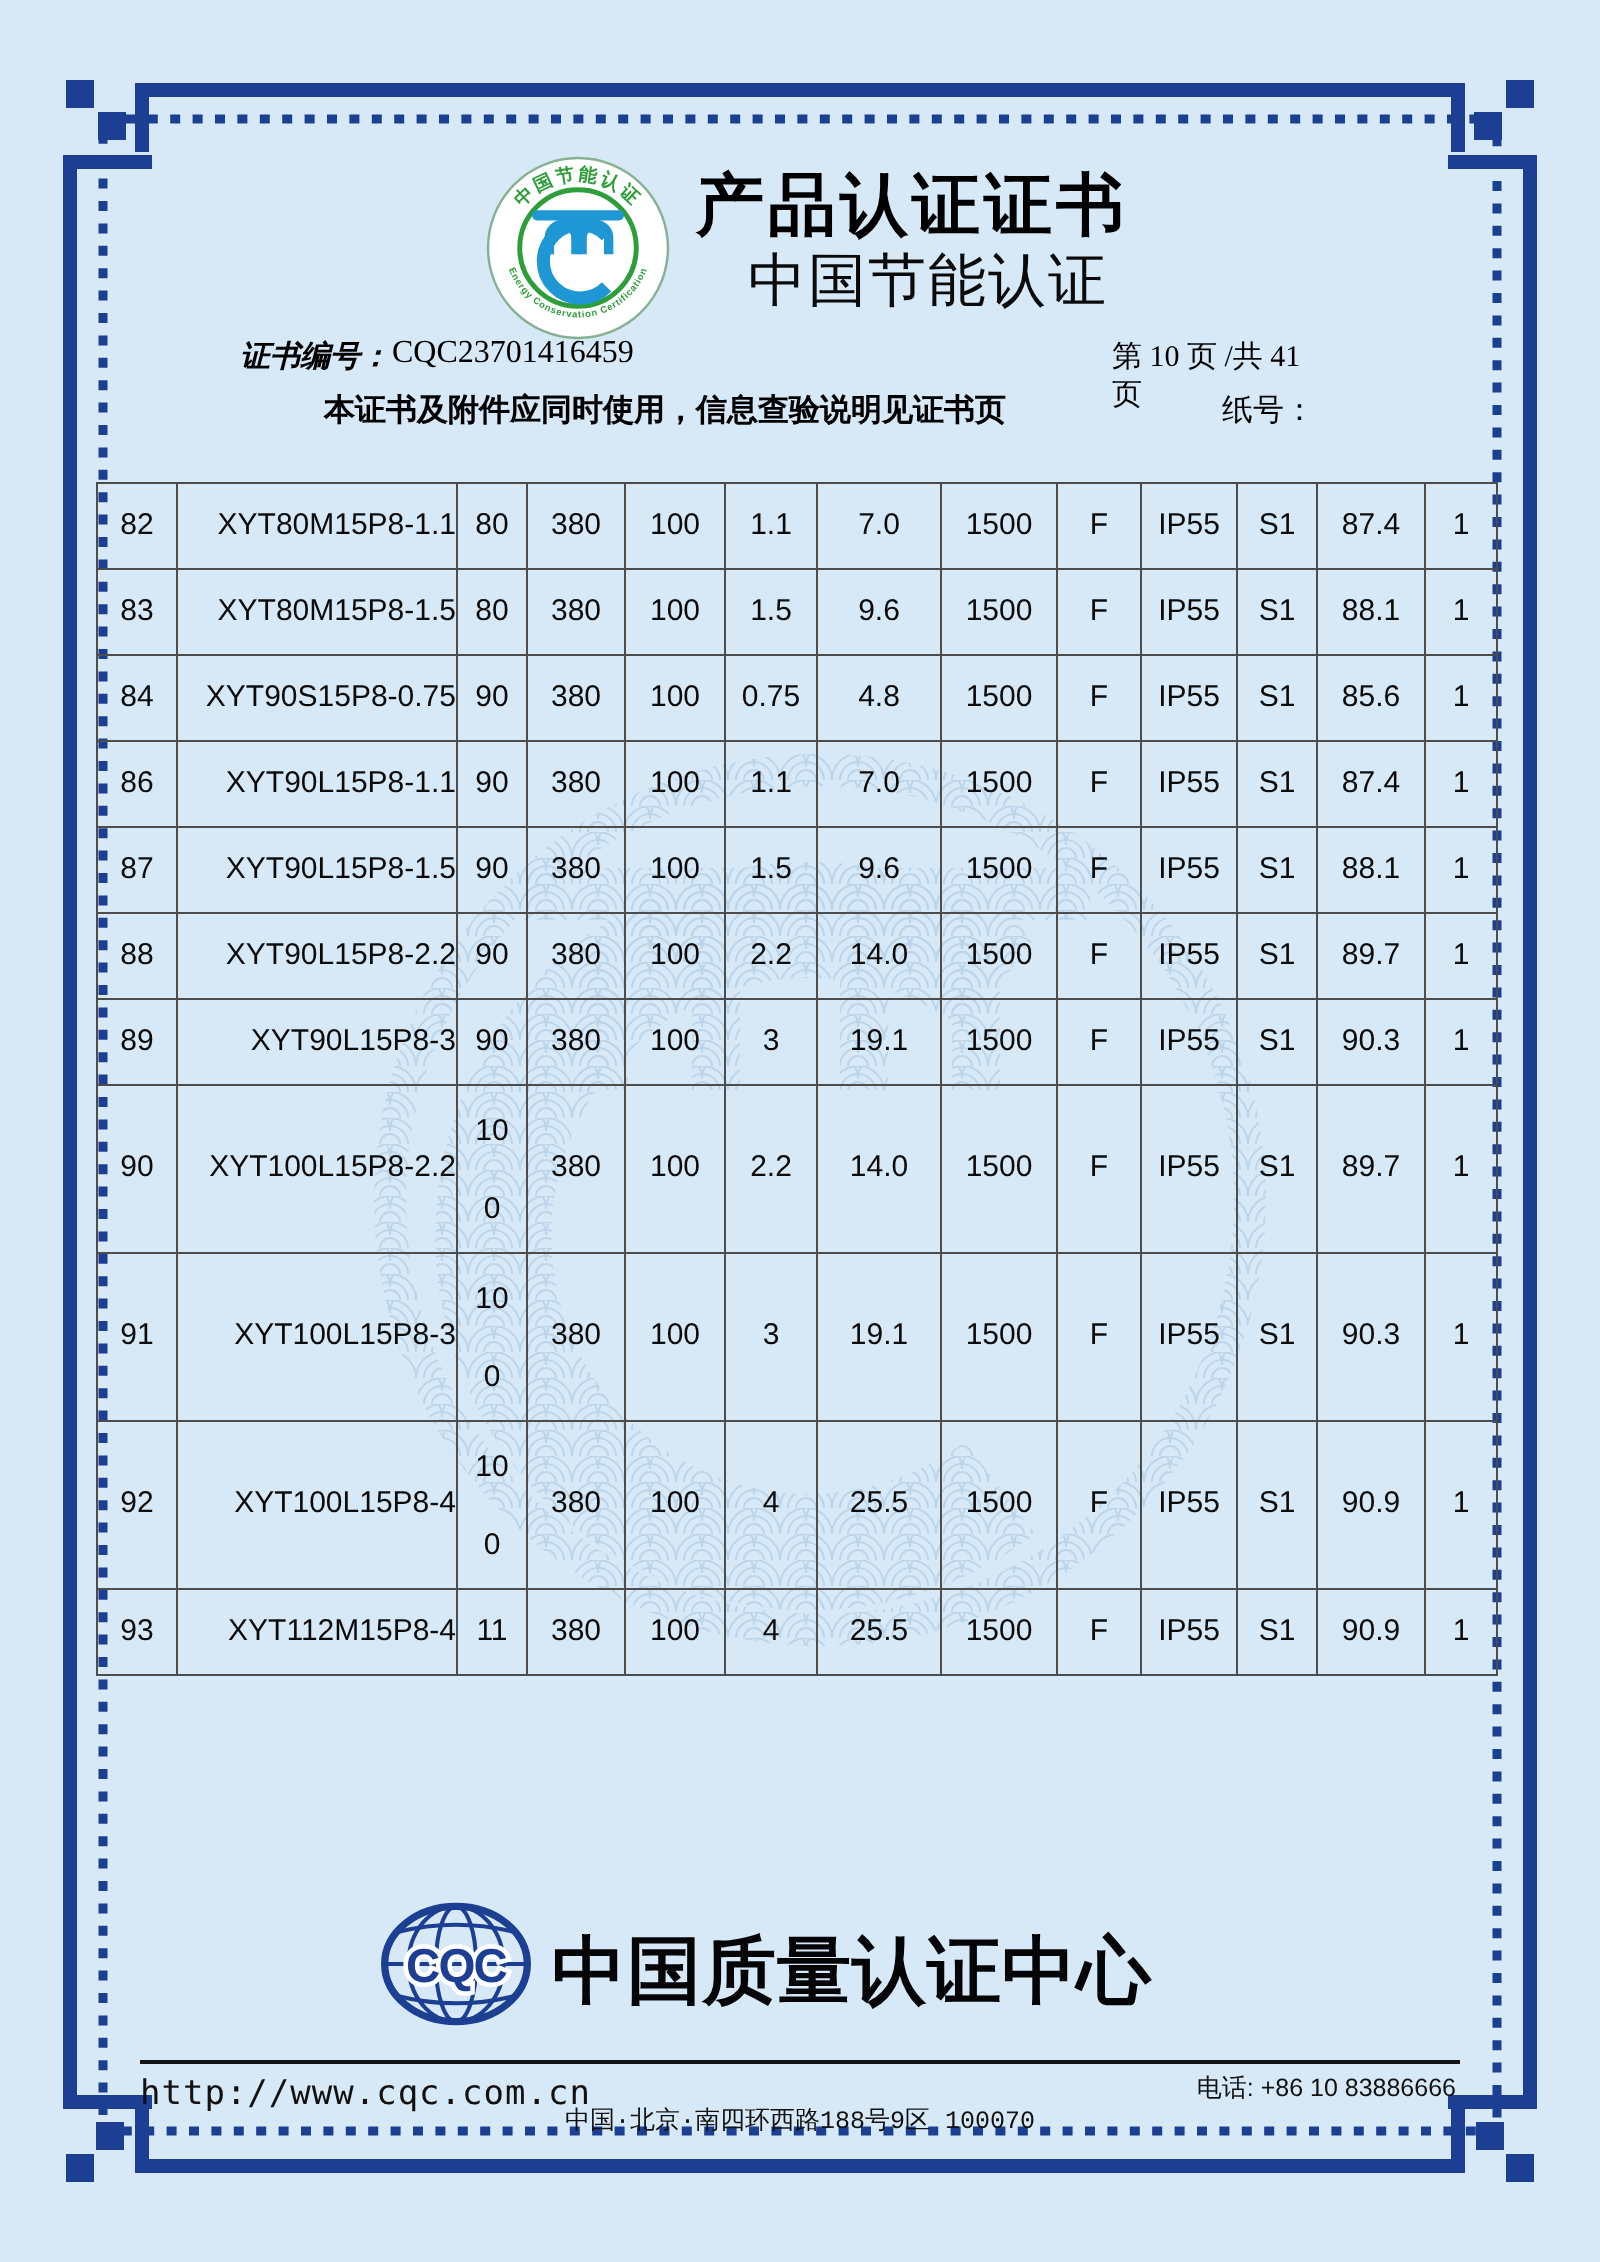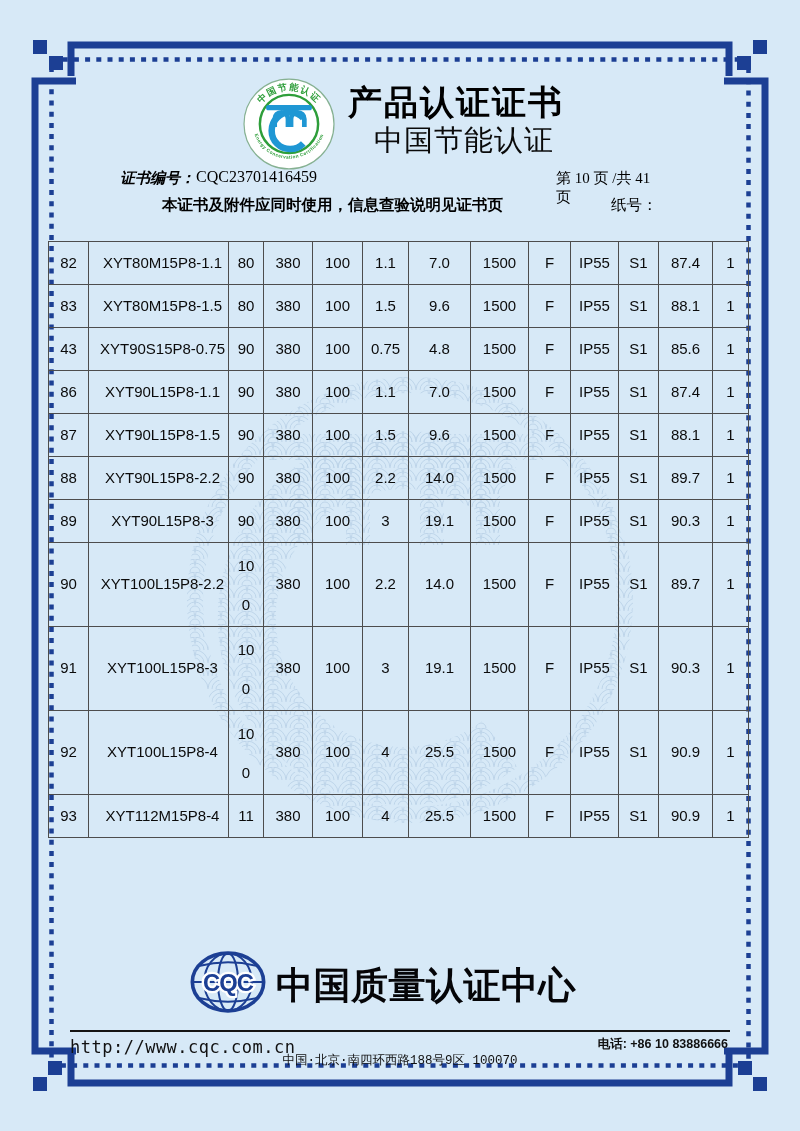--- a/index.html
+++ b/index.html
@@ -28,31 +28,31 @@
   #paper-no-label{left:565px;top:0;font-size:15.5px;font-weight:normal;}
   
   #spec-table{position:absolute;left:48px;top:241px;width:700px;
       border-collapse:collapse;table-layout:fixed;background:transparent;}
   #spec-table td{
       border:1.6px solid #4d4d4d;
       font-size:15px;color:#0b0b0b;text-align:center;vertical-align:middle;
       padding:0;overflow:hidden;line-height:1.25;}
   #spec-table tr{height:43px;}
   #spec-table tr.tall{height:84px;}
-  #spec-table td.c2{text-align:center;padding-left:8px;}
+  #spec-table td.c2{text-align:right;padding-left:8px;}
   #spec-table td.c3{word-break:break-all;padding:0 5px;}
   #spec-table tr.tall td.c3{line-height:2.6;}
   
   #cqc-globe{left:188px;top:950px;width:80px;height:64px;}
   #org-name{left:276px;top:961px;font-size:37px;font-weight:600;color:#050508;letter-spacing:0.5px;white-space:nowrap;}
   #footer-rule{left:70px;top:1030px;width:660px;height:1.7px;background:#141414;}
   #footer-info{left:0;top:1036px;width:800px;height:18px;font-size:12.5px;color:#111;}
   #website{left:70px;top:1px;font-family:"DejaVu Sans Mono","Liberation Mono",monospace;font-size:17px;letter-spacing:0.5px;}
   #address{left:50%;transform:translateX(-50%);top:16px;white-space:nowrap;font-family:Liberation Mono, monospace;}
-  #phone{right:72px;top:0;white-space:nowrap;font-weight:bold;}
+  #phone{right:72px;top:0;white-space:nowrap;}
 </style>
 </head>
 <body>
 
 <svg id="watermark-svg" viewBox="0 0 800 1131" xmlns="http://www.w3.org/2000/svg">
   <defs>
     <pattern id="sg" width="26" height="13" patternUnits="userSpaceOnUse">
       <g fill="none" stroke="#a9c4de" stroke-width="1">
         <path d="M0 13 a13 13 0 0 1 26 0"></path>
         <path d="M4 13 a9 9 0 0 1 18 0"></path>
@@ -166,21 +166,21 @@
         <td class="c6">1.5</td>
         <td class="c7">9.6</td>
         <td class="c8">1500</td>
         <td class="c9">F</td>
         <td class="c10">IP55</td>
         <td class="c11">S1</td>
         <td class="c12">88.1</td>
         <td class="c13">1</td>
       </tr>
       <tr>
-        <td class="c1">43</td>
+        <td class="c1">84</td>
         <td class="c2">XYT90S15P8-0.75</td>
         <td class="c3">90</td>
         <td class="c4">380</td>
         <td class="c5">100</td>
         <td class="c6">0.75</td>
         <td class="c7">4.8</td>
         <td class="c8">1500</td>
         <td class="c9">F</td>
         <td class="c10">IP55</td>
         <td class="c11">S1</td>

